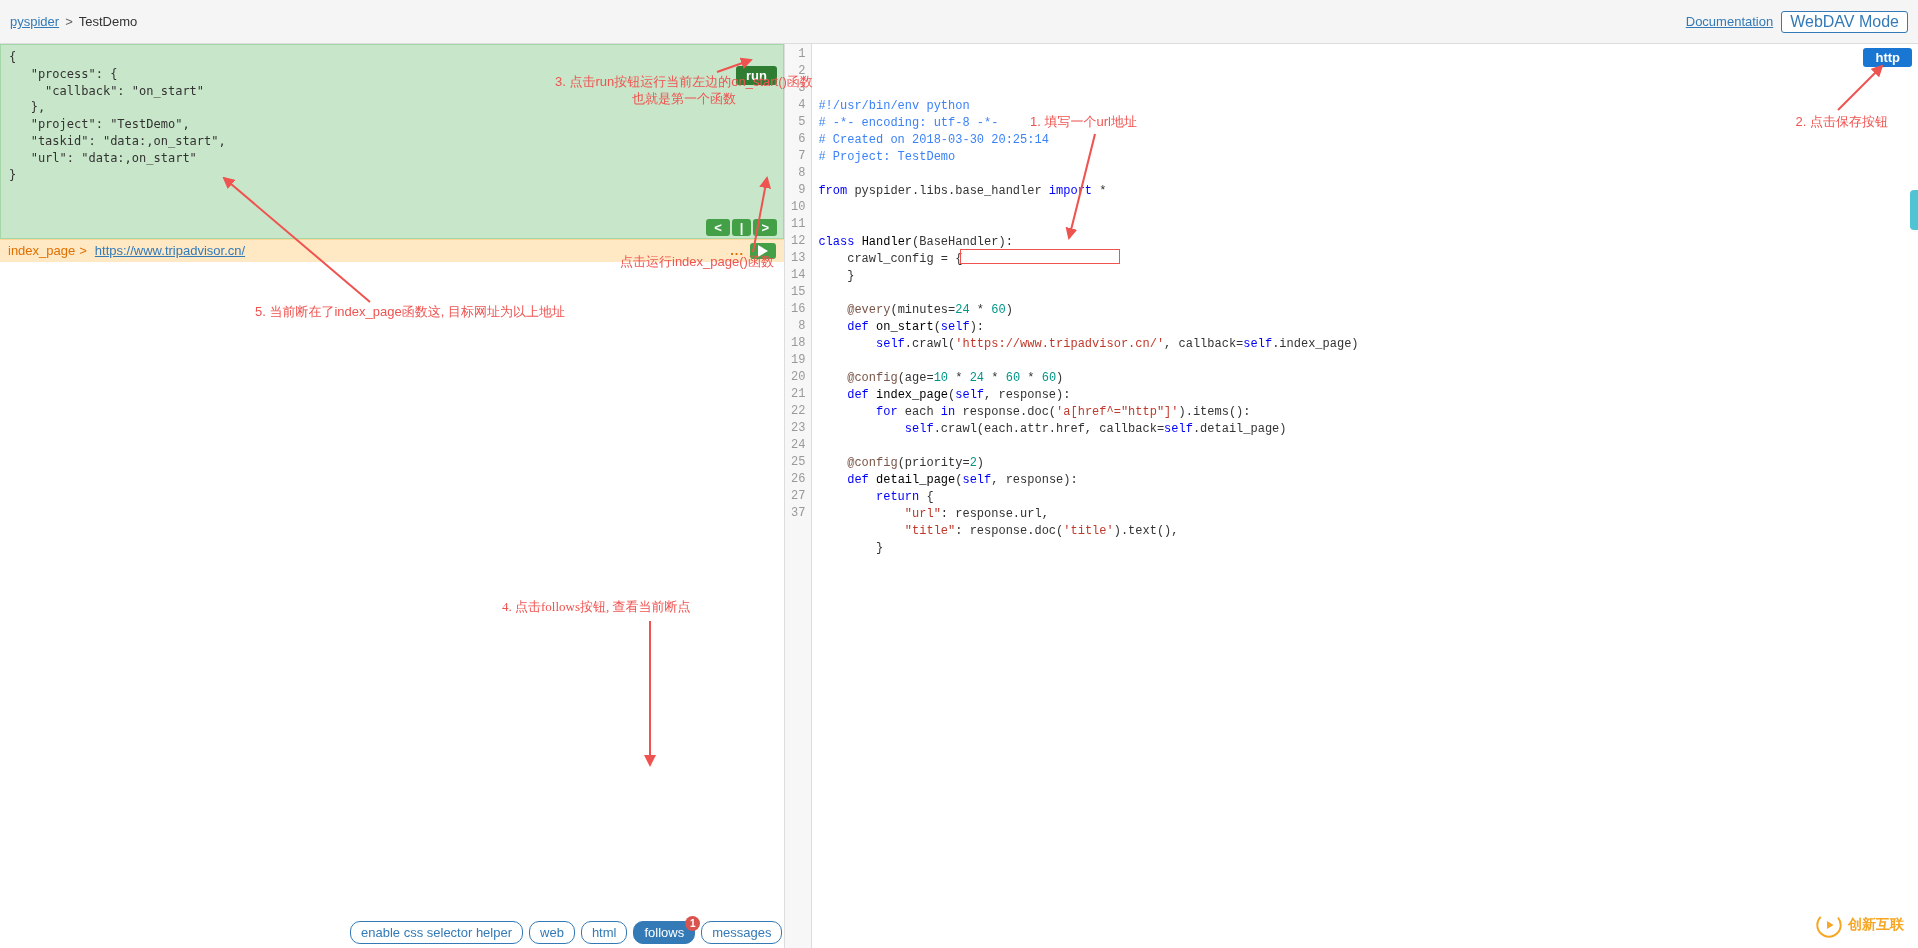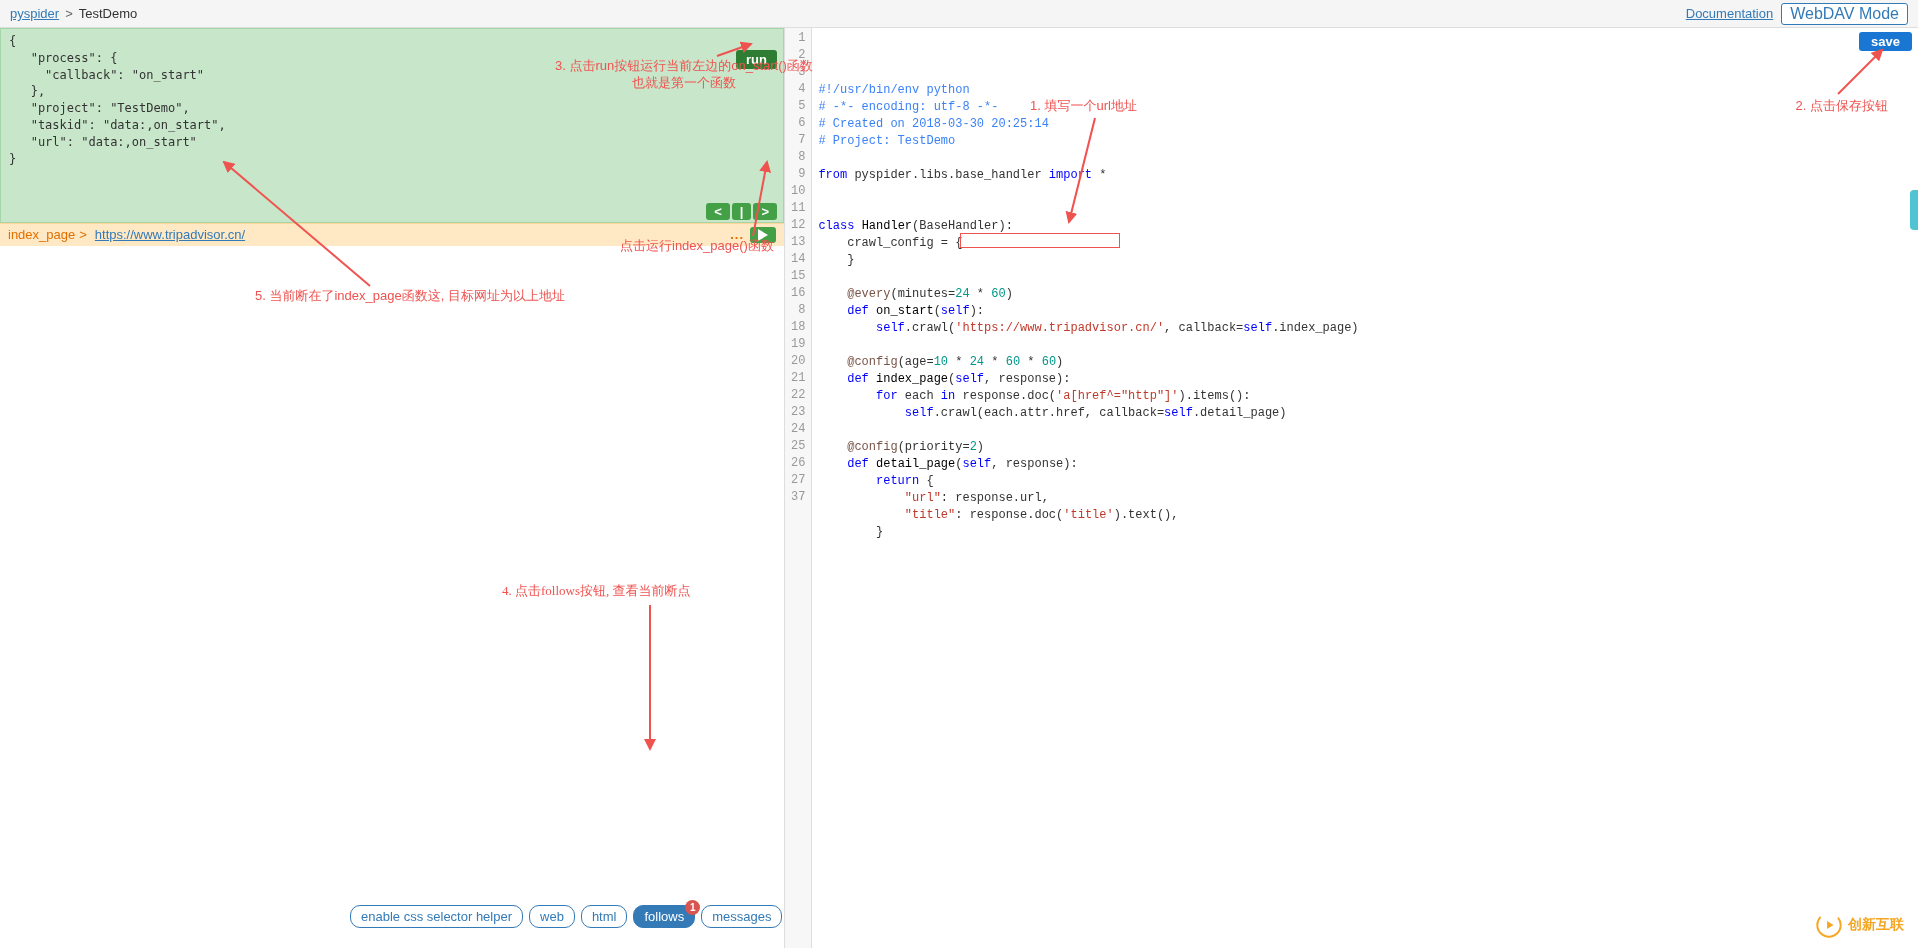--- a/index.html
+++ b/index.html
@@ -1,19 +1,19 @@
 <!DOCTYPE html>
 <html><head>
 <meta charset="utf-8">
 <style>
 * { box-sizing: border-box; margin: 0; padding: 0; }
 body { font-family: "Helvetica Neue", Arial, sans-serif; font-size: 13px; background: #fff; overflow: hidden; }
 
 
-.header { display: flex; align-items: center; padding: 4px 10px; background: #f5f5f5; border-bottom: 1px solid #ddd; height: 28px; }
+.header { display: flex; align-items: center; padding: 4px 10px; background: #f5f5f5; border-bottom: 1px solid #ddd; height: 44px; }
 .breadcrumb { display: flex; align-items: center; gap: 6px; }
 .breadcrumb a { color: #337ab7; text-decoration: underline; }
 .breadcrumb .sep { color: #666; }
 .breadcrumb .current { color: #333; }
 .header-right { margin-left: auto; display: flex; align-items: center; gap: 8px; }
 .doc-link { color: #337ab7; text-decoration: underline; }
 .webdav-btn { border: 1px solid #337ab7; color: #337ab7; padding: 1px 8px; border-radius: 3px; background: #fff; cursor: pointer; font-size: 16px; }
 
 
 .main { display: flex; height: calc(100vh - 28px); }
@@ -166,21 +166,21 @@
       <defs>
           <marker id="ah4" markerWidth="6" markerHeight="6" refX="5" refY="3" orient="auto">
             <path d="M0,0 L6,3 L0,6 Z" fill="#ef5350"></path>
           </marker>
         </defs>
       <line x1="10" y1="2" x2="10" y2="146" stroke="#ef5350" stroke-width="2" marker-end="url(#ah4)"></line>
     </svg>
   </div>
 
   <div class="right-pane">
-    <button class="save-btn">save</button>
+    <button class="save-btn">http</button>
     <div class="editor">
       <div class="gutter" id="gutter">
           <div>1</div>
           <div>2</div>
           <div>3</div>
           <div>4</div>
           <div>5</div>
           <div>6</div>
           <div>7</div>
           <div>8</div>

